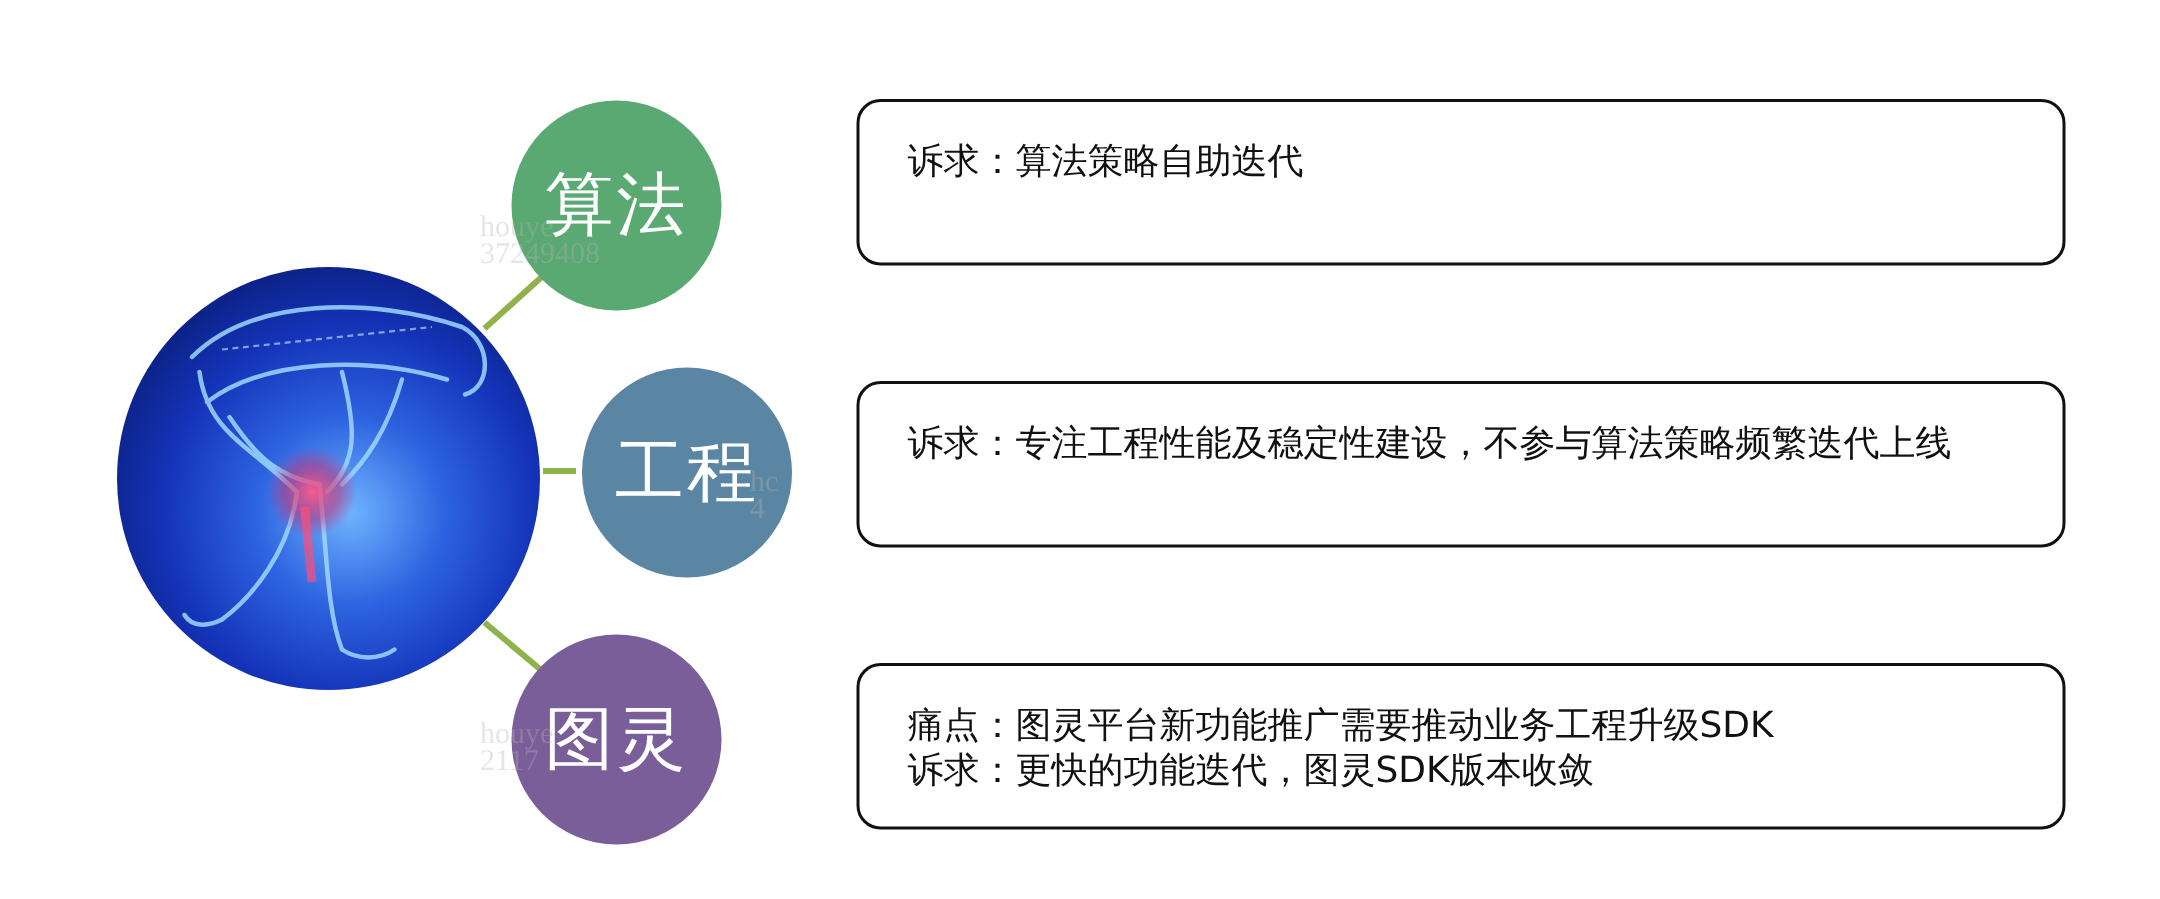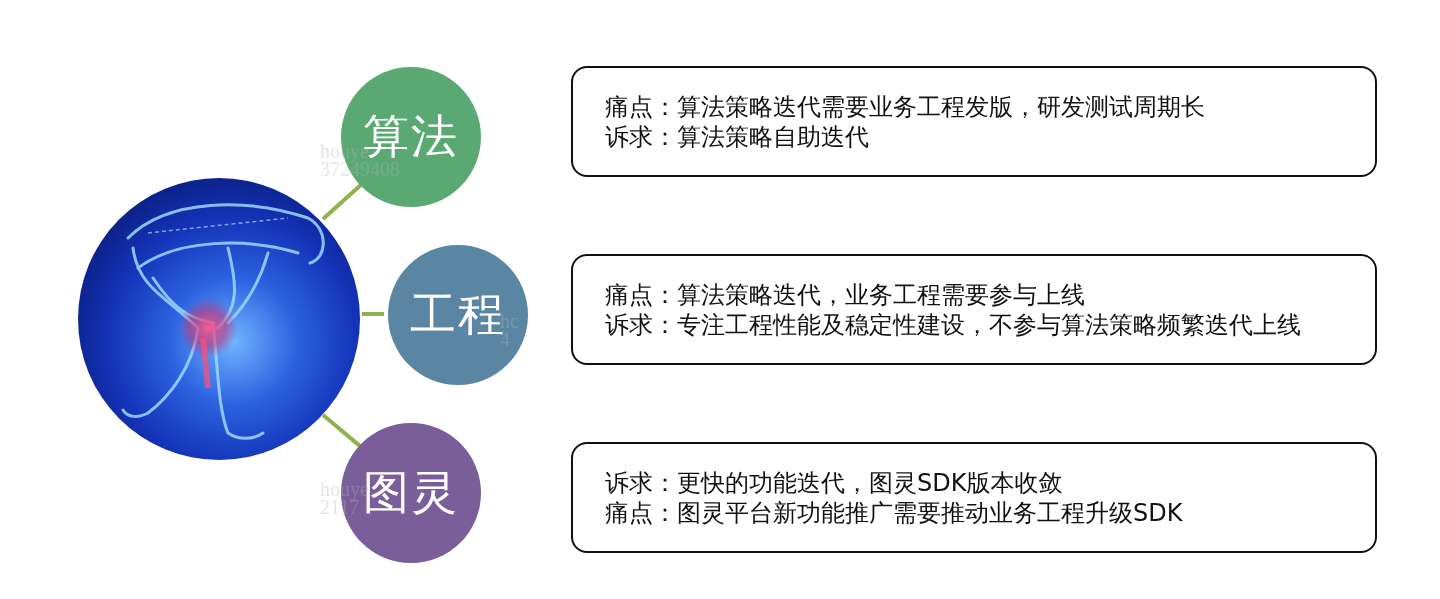--- a/index.html
+++ b/index.html
@@ -70,23 +70,21 @@
 <div class="watermark" style="left:500px; top:312px;">
   <div>hc</div>
   <div>4</div>
 </div>
 <div class="watermark" style="left:320px; top:480px;">
   <div>houye</div>
   <div>2117</div>
 </div>
 
 <div class="card" style="top:66px;">
-  <div class="line">痛点：算法策略迭代需要业务工程发版，研发测试周期长</div>
   <div class="line">诉求：算法策略自助迭代</div>
 </div>
 <div class="card" style="top:254px;">
-  <div class="line">痛点：算法策略迭代，业务工程需要参与上线</div>
   <div class="line">诉求：专注工程性能及稳定性建设，不参与算法策略频繁迭代上线</div>
 </div>
 <div class="card" style="top:442px;">
+  <div class="line">痛点：图灵平台新功能推广需要推动业务工程升级SDK</div>
   <div class="line">诉求：更快的功能迭代，图灵SDK版本收敛</div>
-  <div class="line">痛点：图灵平台新功能推广需要推动业务工程升级SDK</div>
 </div>
 
 </body></html>

